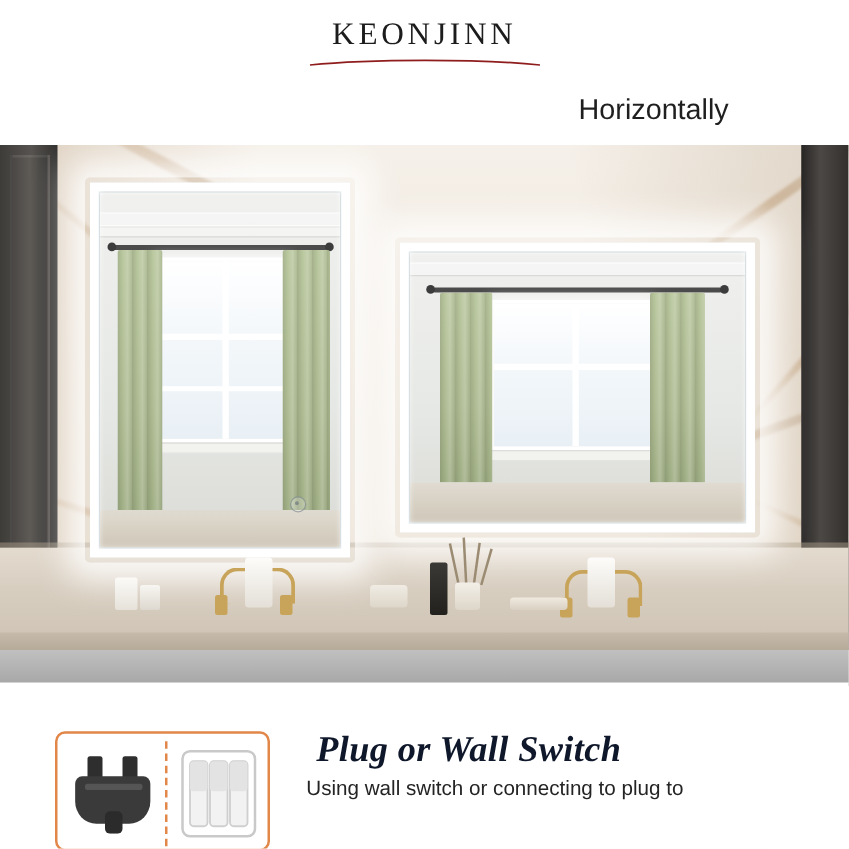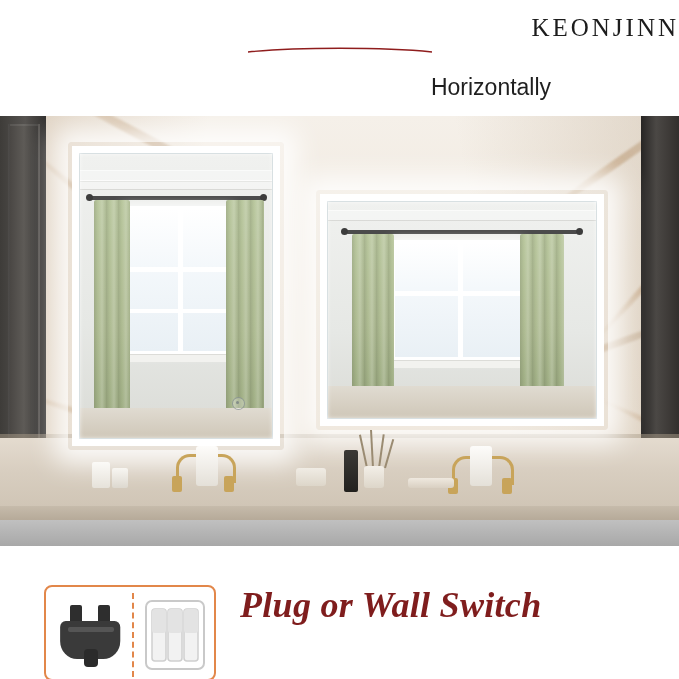--- a/index.html
+++ b/index.html
@@ -28,21 +28,21 @@
     position: absolute;
     left: 0; top: 0;
     width: 679px;
     height: 116px;
     background: #ffffff;
   }
   .brand {
     position: absolute;
     left: 0; top: 14px;
     width: 679px;
-    text-align: right;
+    text-align: center;
     font-family: "Liberation Serif", serif;
     font-size: 25px;
     letter-spacing: 3px;
     color: #1c1c1c;
   }
   .brand-rule {
     position: absolute;
     left: 246px;
     top: 47px;
     width: 188px;
@@ -53,21 +53,21 @@
 
   .orient-label {
     position: absolute;
     top: 74px;
     font-family: "Liberation Sans", sans-serif;
     font-size: 23px;
     color: #1f1f1f;
     text-align: center;
   }
   .orient-vertical { left: 96px; width: 180px; }
-  .orient-horizontal { left: 376px; width: 230px; }
+  .orient-horizontal { left: 353px; width: 230px; text-align: right; }
 
   
   .photo {
     position: absolute;
     left: 0; top: 116px;
     width: 679px;
     height: 404px;
     overflow: hidden;
     background: #cfc6bd;
   }
@@ -293,26 +293,26 @@
     left: 86px; top: 6px;
     width: 0; height: 84px;
     border-left: 2px dashed #e2874a;
   }
 
   .plug-wrap { position: absolute; left: 14px; top: 16px; width: 62px; height: 64px; }
   .switch-wrap { position: absolute; left: 98px; top: 12px; width: 62px; height: 72px; }
 
   .bottom-title {
     position: absolute;
-    left: 240px; top: 38px;
+    left: 253px; top: 38px;
     font-family: "Liberation Serif", serif;
     font-style: italic;
     font-weight: bold;
-    font-size: 36px;
-    color: #7f1d1d;
+    font-size: 29px;
+    color: #0f172a;
     letter-spacing: 0.3px;
   }
   .bottom-line1, .bottom-line2 {
     position: absolute;
     left: 245px;
     font-family: "Liberation Sans", sans-serif;
     font-size: 16.5px;
     color: #242424;
     white-space: nowrap;
   }
@@ -461,18 +461,19 @@
             <rect x="40" y="10" width="14" height="52" rx="3" fill="#f2f2f2" stroke="#cfcfcf" stroke-width="1.5"></rect>
             <rect x="8" y="10" width="14" height="24" rx="3" fill="#e3e3e3"></rect>
             <rect x="24" y="10" width="14" height="24" rx="3" fill="#e3e3e3"></rect>
             <rect x="40" y="10" width="14" height="24" rx="3" fill="#e3e3e3"></rect>
           </svg>
         </div>
       </div>
 
       <div class="bottom-title">Plug or Wall Switch</div>
 
+      <div class="bottom-line1">Using wall switch or connecting to plug to</div>
 
 
     </div>
   </div>
 
 </div>
 
 </body></html>

